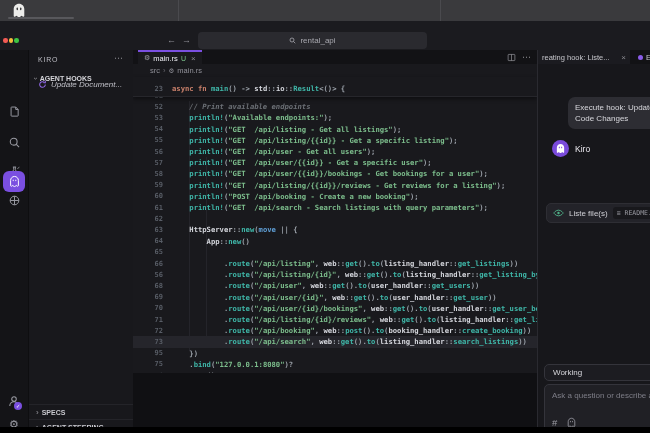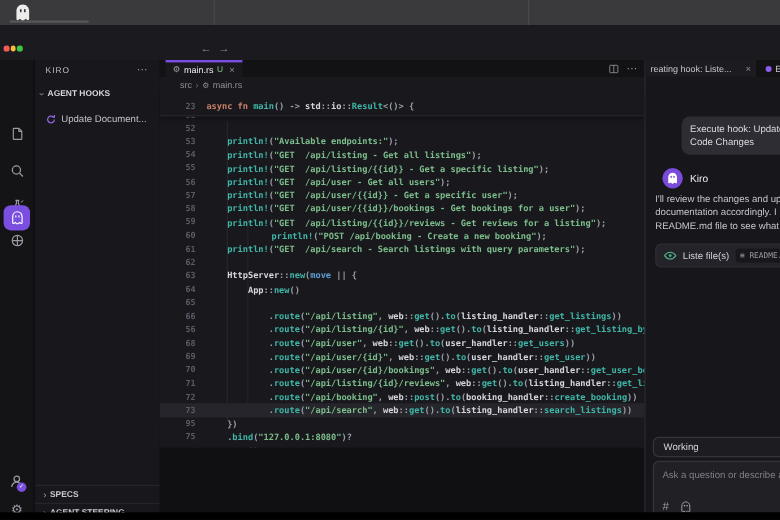--- a/index.html
+++ b/index.html
@@ -25,21 +25,21 @@
               color:#fff;font-size:5px;line-height:8px;text-align:center;}
   .gear-glyph{font-size:11px;color:#999aa2;}
   
   .sidebar{position:absolute;left:28px;top:50px;width:105px;height:377px;background:#18181c;border-left:1px solid #0e0e10;box-sizing:border-box;}
   .sb-header{position:absolute;left:0;top:0;width:100%;height:20px;}
   .sb-title{position:absolute;left:9px;top:6px;font-size:7px;letter-spacing:.8px;color:#bcbcc3;}
   .sb-more{position:absolute;right:10px;top:3px;font-size:9px;color:#9a9aa0;}
   .sb-section{position:absolute;left:5px;display:flex;align-items:center;gap:3px;font-size:7px;font-weight:bold;color:#d5d5da;}
   .chev{display:inline-block;color:#9a9aa0;font-weight:normal;font-size:8px;}
   .chev.open{transform:rotate(90deg);}
-  .sb-item{position:absolute;left:9px;top:45px;display:flex;align-items:flex-end;gap:4px;font-size:8px;color:#c0c0c8;}
+  .sb-item{position:absolute;left:9px;top:30px;display:flex;align-items:flex-end;gap:4px;font-size:8px;color:#c0c0c8;font-style:italic;}
   .sb-bottom{position:absolute;left:0;width:100%;height:15px;border-top:1px solid #242429;display:flex;align-items:center;padding-left:7px;box-sizing:border-box;gap:3px;font-size:7px;font-weight:bold;color:#c9c9cf;}
   
   .editor{position:absolute;left:133px;top:50px;width:404px;height:323px;background:#19191d;overflow:hidden;}
   .tabstrip{position:absolute;left:0;top:0;width:100%;height:14px;background:#121215;}
   .tab{position:absolute;left:5px;top:0;height:14px;background:#19191d;border-top:2px solid var(--accent,#7a4fe0);
        display:flex;align-items:center;gap:3px;padding:0 6px;box-sizing:border-box;}
   .tab .ticon{font-size:7px;color:#9a9aa1;}
   .tab .tname{font-size:7.5px;color:#ececf1;}
   .tab .tgit{font-size:7px;color:#7fc98f;}
   .tab .tclose{font-size:8px;color:#8a8a90;margin-left:2px;}
@@ -106,20 +106,27 @@
     <div class="vdiv" style="left:178px;"></div>
     <div class="vdiv" style="left:440px;"></div>
   </div>
 
   <div class="titlebar">
     <div class="tl" style="left: 3px; background: rgb(243, 91, 85);"></div>
     <div class="tl" style="left: 8.5px; background: rgb(246, 189, 60);"></div>
     <div class="tl" style="left: 14px; background: rgb(62, 197, 68);"></div>
     <span class="nav-arrow" style="left:167px;">←</span>
     <span class="nav-arrow" style="left:182px;">→</span>
+    <div class="searchbox">
+      <svg width="7" height="7" viewBox="0 0 14 14">
+        <circle cx="6" cy="6" r="4" fill="none" stroke="#a7a7ae" stroke-width="1.6"></circle>
+        <path d="M9 9l3.5 3.5" stroke="#a7a7ae" stroke-width="1.6"></path>
+      </svg>
+      <span>rental_api</span>
+    </div>
   </div>
 
   <div class="activitybar">
     <span class="ab-icon" style="top:55px;">
       <svg width="13" height="13" viewBox="0 0 16 16" fill="none" stroke="currentColor" stroke-width="1.2">
         <path d="M4.5 2.5h5l3 3v7.5a.7.7 0 0 1-.7.7H4.5a.7.7 0 0 1-.7-.7V3.2a.7.7 0 0 1 .7-.7z"></path>
         <path d="M9.5 2.5v3h3"></path>
       </svg>
     </span>
     <span class="ab-icon" style="top:86px;">
@@ -207,20 +214,21 @@
     </div>
     <div class="guide" style="left:56px;top:51px;height:250px;"></div>
     <div class="guide" style="left:73px;top:107px;height:183px;"></div>
     <div id="code-rows">
         <div class="crow mono" style="top: 40px;">
           <span class="ln">51</span>
           <span class="code"></span>
         </div>
         <div class="crow mono" style="top: 51.2px;">
           <span class="ln">52</span>
+          <span class="code"><span class="tk-c">    // Print available endpoints</span></span>
         </div>
         <div class="crow mono" style="top: 62.4px;">
           <span class="ln">53</span>
           <span class="code"><span class="tk-v">    </span><span class="tk-f">println!</span><span class="tk-p">(</span><span class="tk-s">"Available endpoints:"</span><span class="tk-p">);</span></span>
         </div>
         <div class="crow mono" style="top: 73.6px;">
           <span class="ln">54</span>
           <span class="code"><span class="tk-v">    </span><span class="tk-f">println!</span><span class="tk-p">(</span><span class="tk-s">"GET  /api/listing - Get all listings"</span><span class="tk-p">);</span></span>
         </div>
         <div class="crow mono" style="top: 84.8px;">
@@ -236,21 +244,21 @@
           <span class="code"><span class="tk-v">    </span><span class="tk-f">println!</span><span class="tk-p">(</span><span class="tk-s">"GET  /api/user/{{id}} - Get a specific user"</span><span class="tk-p">);</span></span>
         </div>
         <div class="crow mono" style="top: 118.4px;">
           <span class="ln">58</span>
           <span class="code"><span class="tk-v">    </span><span class="tk-f">println!</span><span class="tk-p">(</span><span class="tk-s">"GET  /api/user/{{id}}/bookings - Get bookings for a user"</span><span class="tk-p">);</span></span>
         </div>
         <div class="crow mono" style="top: 129.6px;">
           <span class="ln">59</span>
           <span class="code"><span class="tk-v">    </span><span class="tk-f">println!</span><span class="tk-p">(</span><span class="tk-s">"GET  /api/listing/{{id}}/reviews - Get reviews for a listing"</span><span class="tk-p">);</span></span>
         </div>
-        <div class="crow mono" style="top: 140.8px; gap: 37px;">
+        <div class="crow mono" style="top: 140.8px;">
           <span class="ln">60</span>
           <span class="code"><span class="tk-v">    </span><span class="tk-f">println!</span><span class="tk-p">(</span><span class="tk-s">"POST /api/booking - Create a new booking"</span><span class="tk-p">);</span></span>
         </div>
         <div class="crow mono" style="top: 152px;">
           <span class="ln">61</span>
           <span class="code"><span class="tk-v">    </span><span class="tk-f">println!</span><span class="tk-p">(</span><span class="tk-s">"GET  /api/search - Search listings with query parameters"</span><span class="tk-p">);</span></span>
         </div>
         <div class="crow mono" style="top: 163.2px;">
           <span class="ln">62</span>
           <span class="code"></span>
@@ -341,23 +349,20 @@
     <div class="bubble">Execute hook: Update
 Code Changes</div>
     <div class="avatar">
       <svg width="11" height="11" viewBox="0 0 16 16">
         <path fill="#fff" d="M8 1.3C5 1.3 2.7 3.7 2.7 6.7v6.6c0 .8.9 1.3 1.6.8l1.2-.9 1.6 1.2c.5.4 1.3.4 1.8 0l1.6-1.2 1.2.9c.7.5 1.6 0 1.6-.8V6.7C13.3 3.7 11 1.3 8 1.3z"></path>
         <rect x="5.6" y="5" width="1.4" height="2.8" rx="0.7" fill="#7a4bdb"></rect>
         <rect x="9" y="5" width="1.4" height="2.8" rx="0.7" fill="#7a4bdb"></rect>
       </svg>
     </div>
     <span class="agent-name">Kiro</span>
-    <div class="agent-msg">I'll review the changes and up
-documentation accordingly. I
-README.md file to see what</div>
     <div class="toolrow">
       <svg width="11" height="8" viewBox="0 0 14 10">
         <path d="M1 5s2.4-3.6 6-3.6S13 5 13 5s-2.4 3.6-6 3.6S1 5 1 5z" fill="none" stroke="#4fb389" stroke-width="1.2"></path>
         <circle cx="7" cy="5" r="1.5" fill="#4fb389"></circle>
       </svg>
       <span class="tlabel">Liste file(s)</span>
       <span class="toolchip">≡ README.</span>
     </div>
     <div class="working">
       <span>Working</span>

